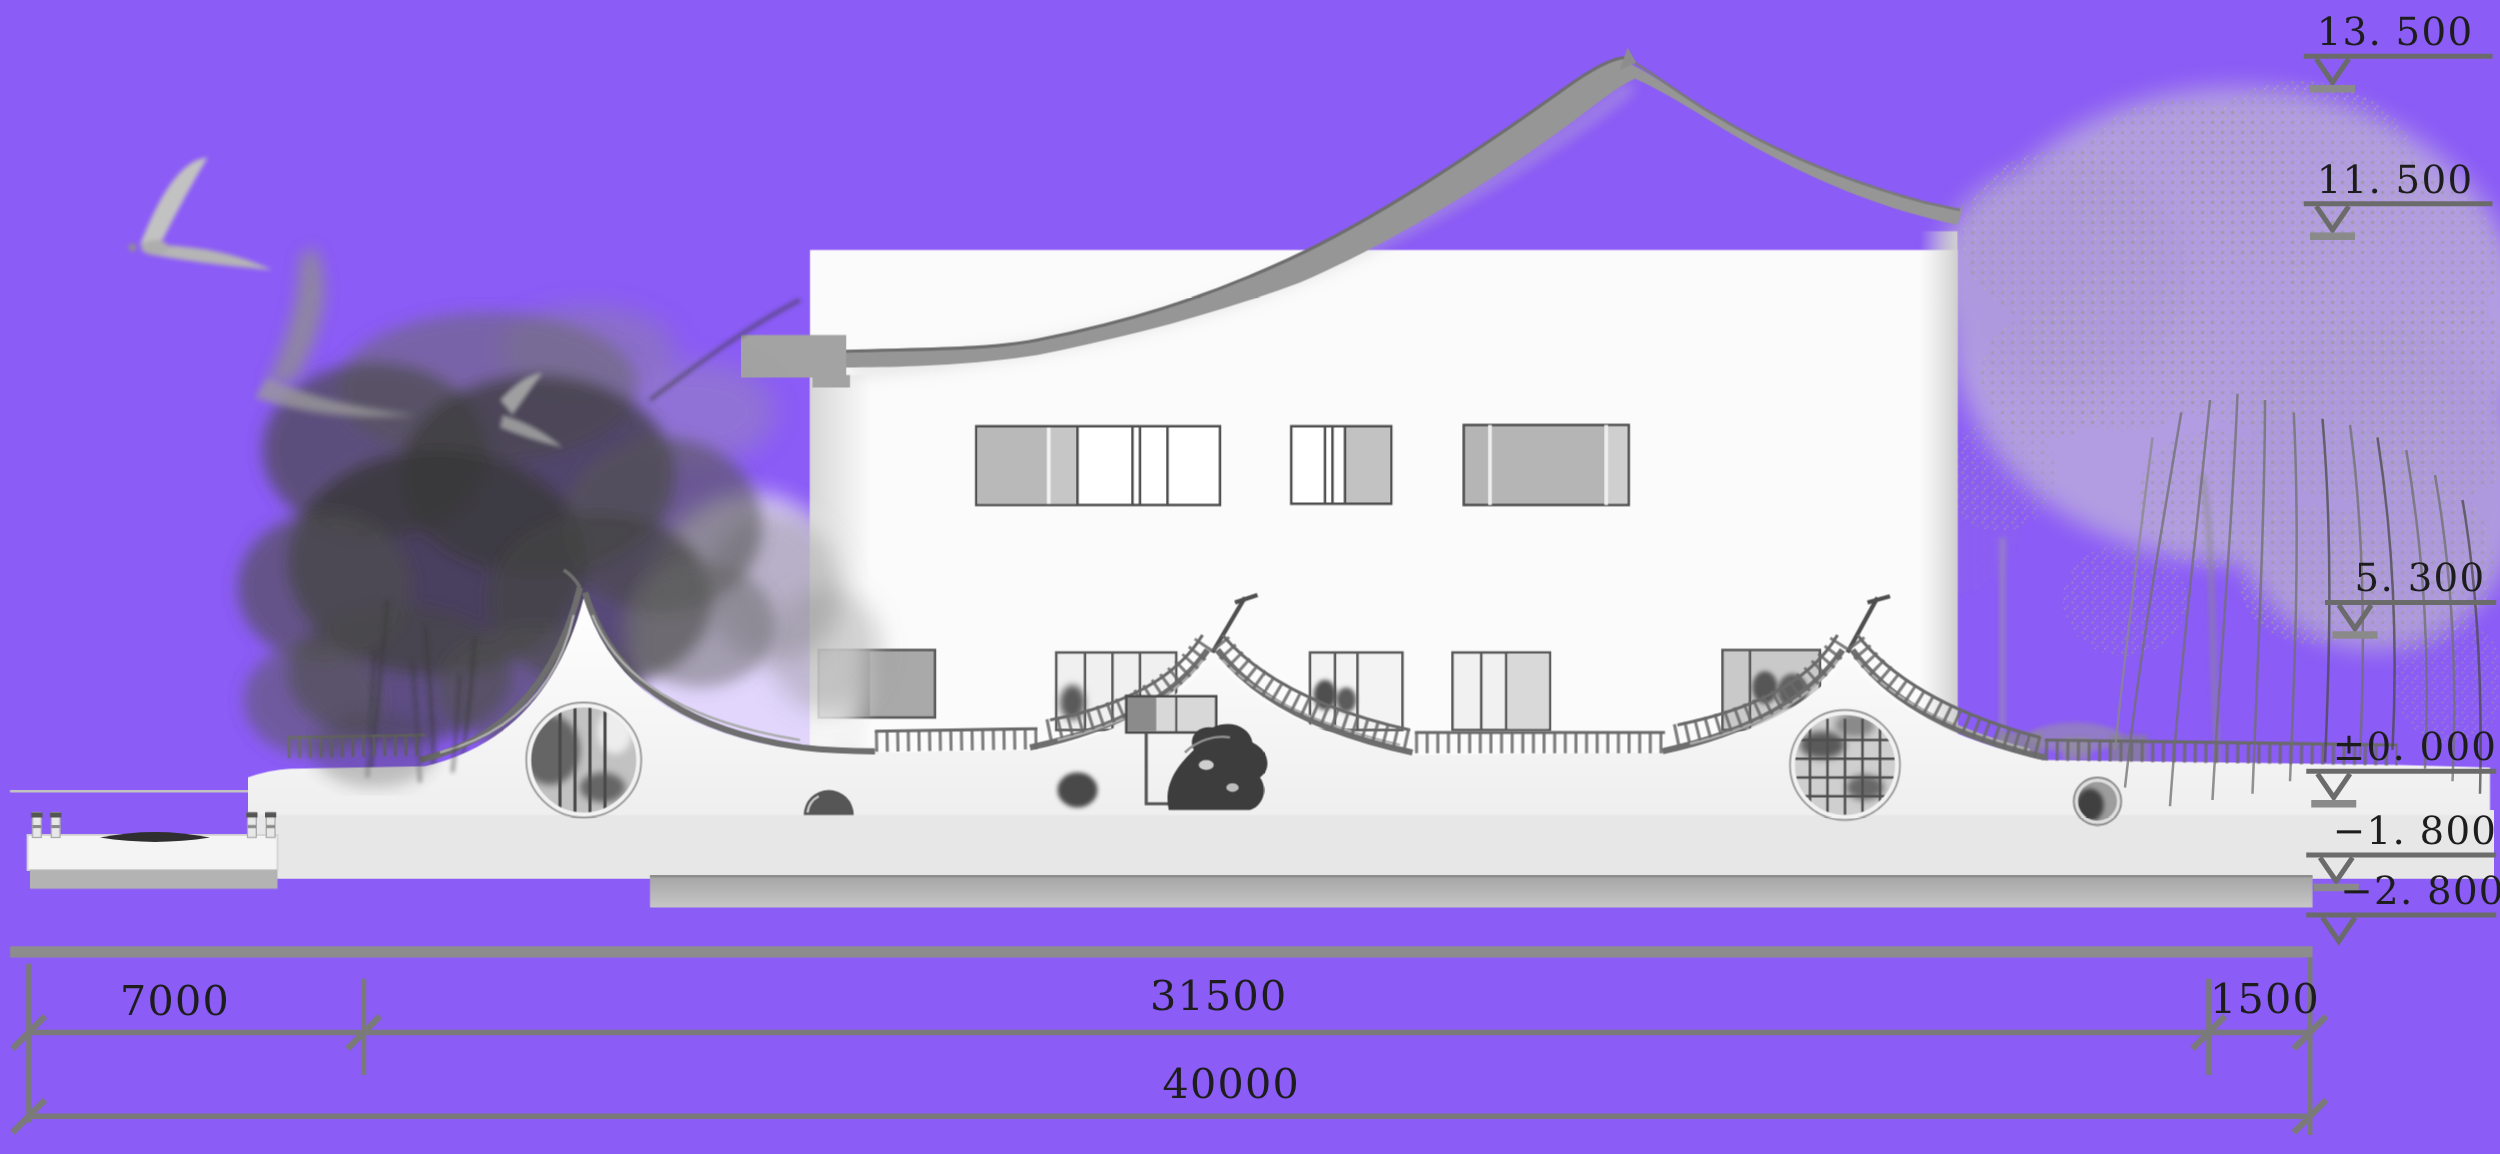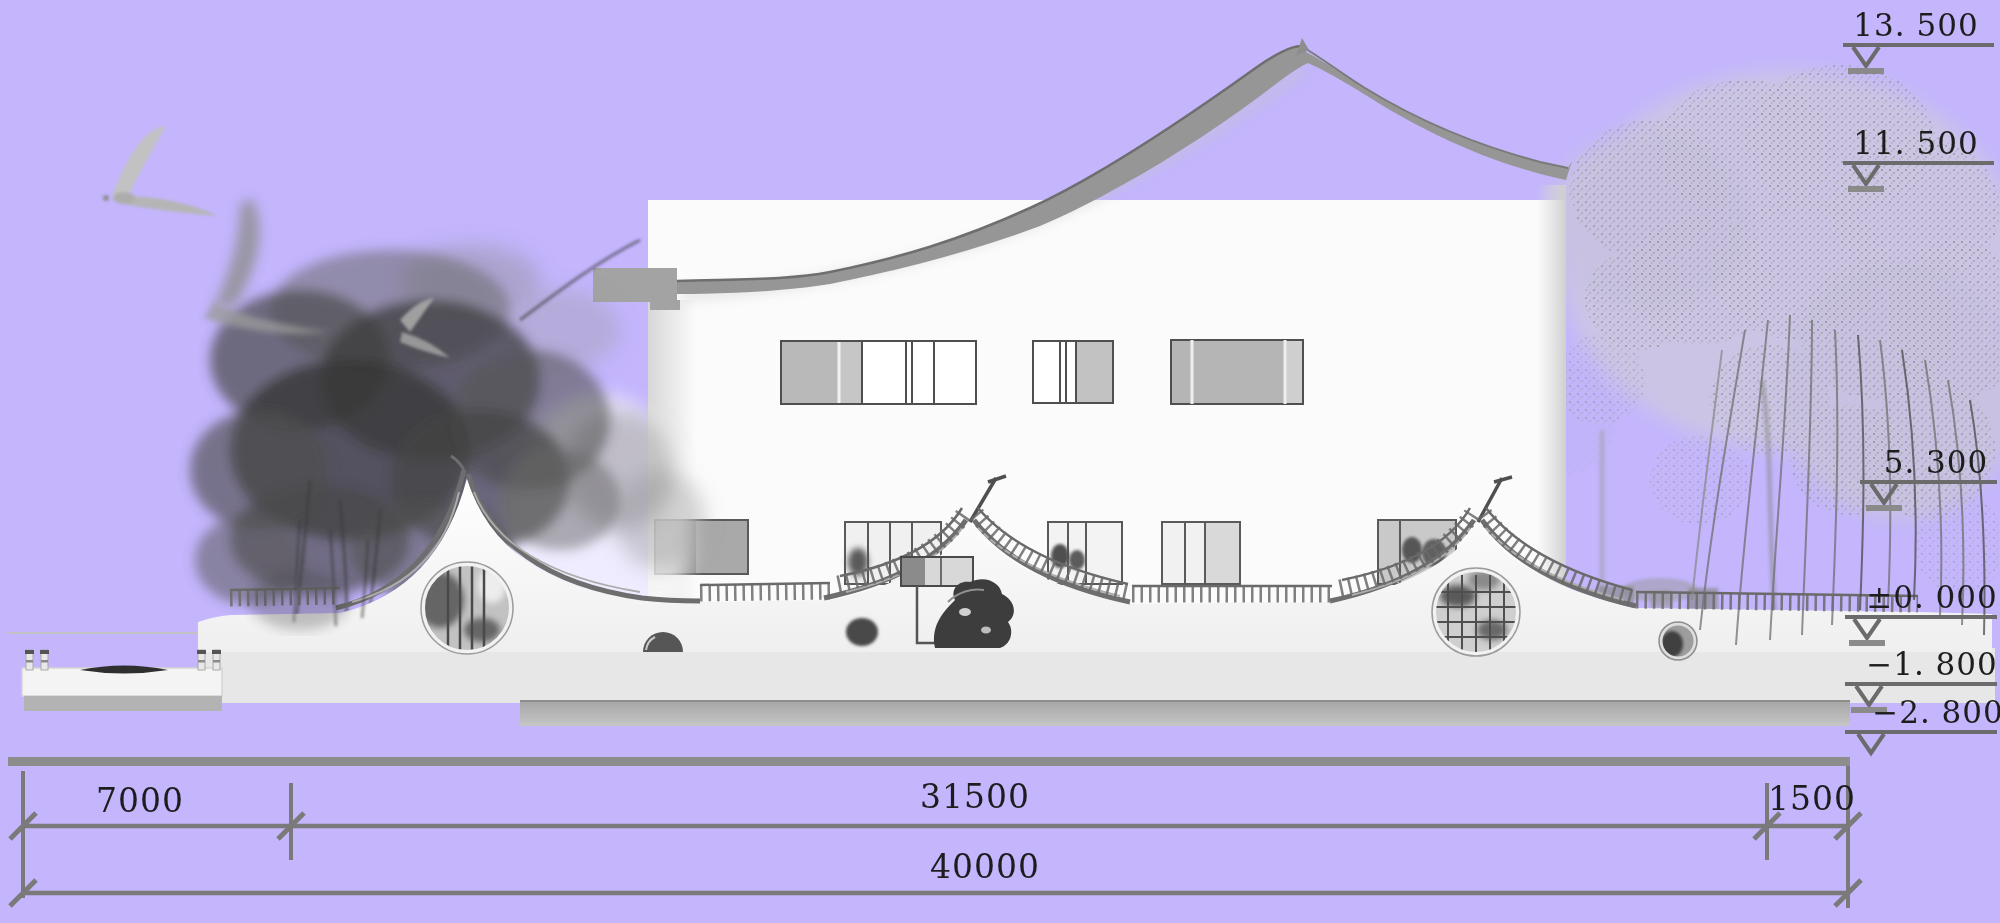--- a/index.html
+++ b/index.html
@@ -1,16 +1,16 @@
 <!DOCTYPE html>
 <html><head>
 <meta charset="utf-8">
 <style>
   html,body{margin:0;padding:0;background:#ffffff;}
-  .stage{position:relative;width:2000px;height:923px;overflow:hidden;background:#c4b5fd;}
+  .stage{position:relative;width:2000px;height:923px;overflow:hidden;background:#8b5cf6;}
   svg{display:block;}
   text{font-family:"DejaVu Serif","Liberation Serif",serif;fill:#1d1d1d;}
   .dim-text{font-size:33px;letter-spacing:1px;}
   .lvl-text{font-size:31px;letter-spacing:1px;}
 </style>
 </head>
 <body>
 
 <div class="stage">
 <svg width="2000" height="923" viewBox="0 0 2000 923" xmlns="http://www.w3.org/2000/svg">

